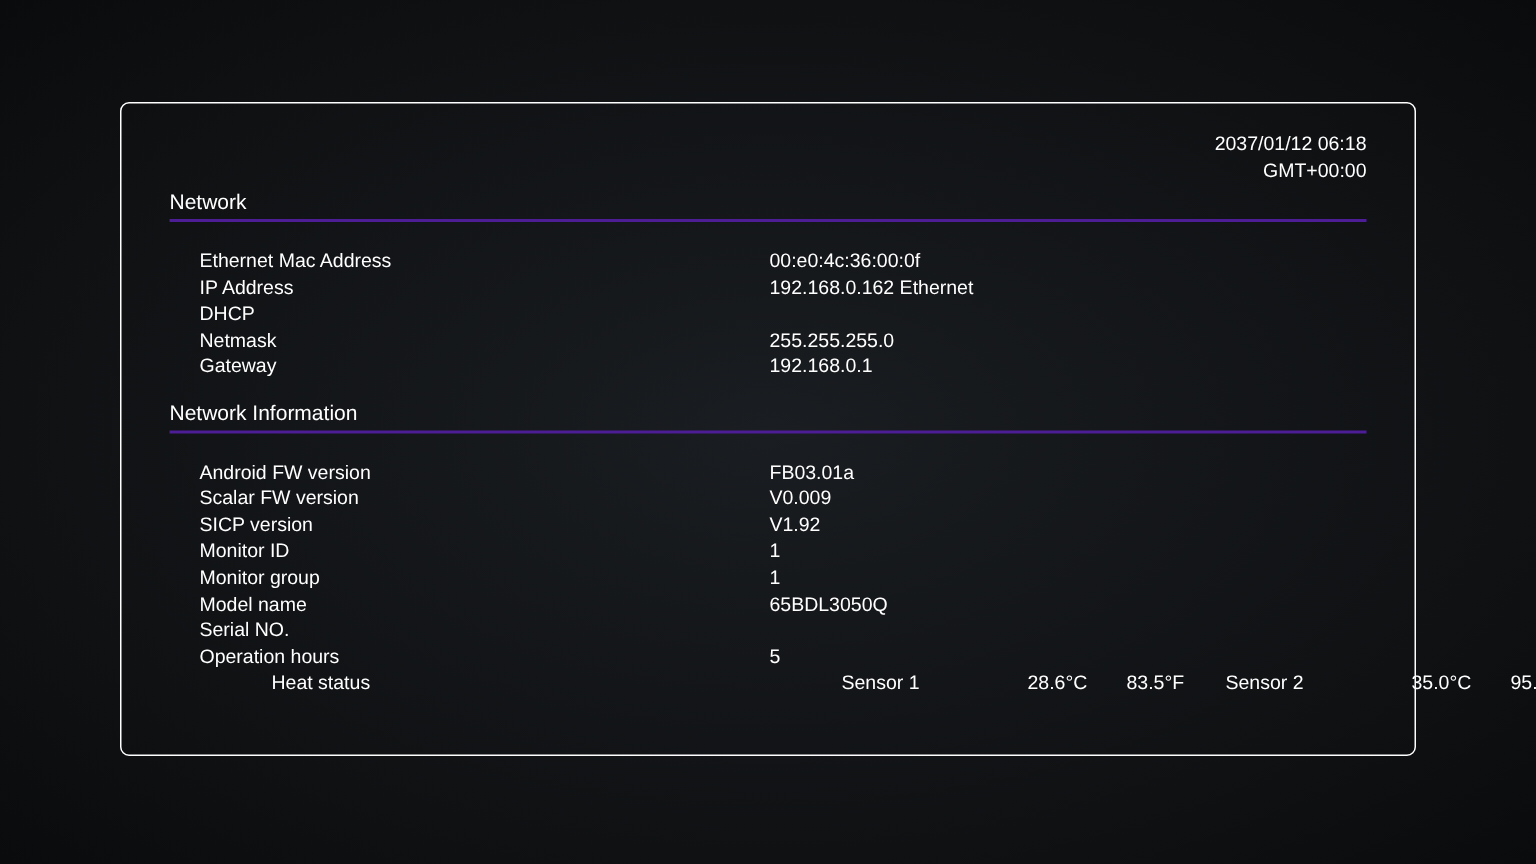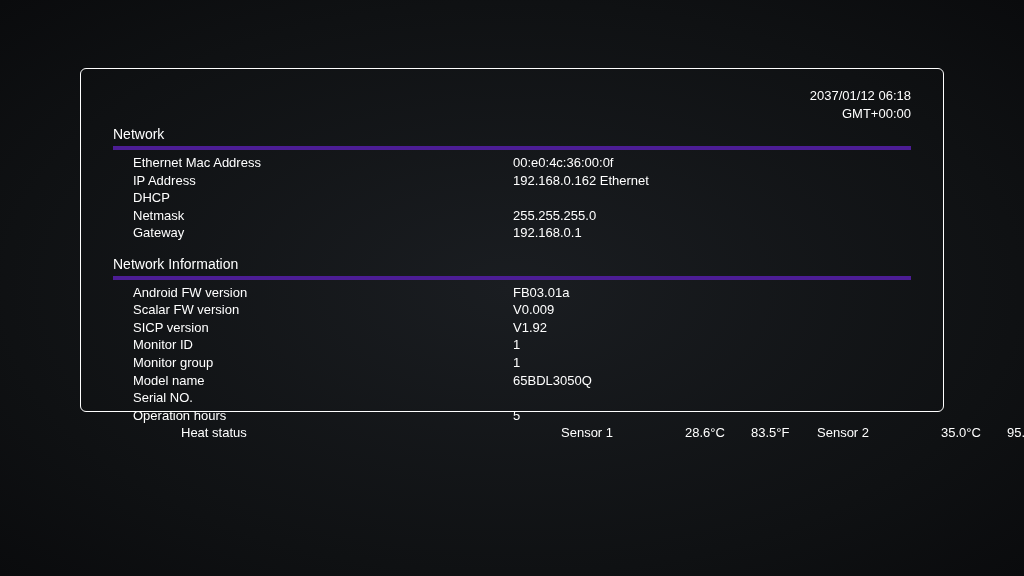--- a/index.html
+++ b/index.html
@@ -16,35 +16,35 @@
     background: radial-gradient(ellipse at center, #1a1d21 0%, #0f1113 70%, #0a0b0d 100%);
     font-family: Arial, Helvetica, sans-serif;
     color: #ffffff;
     font-size: 13px;
   }
   .panel {
     position: absolute;
     left: 80px;
     top: 68px;
     width: 864px;
-    height: 344px;
+    height: 436px;
     border: 1px solid #ffffff;
     border-radius: 6px;
     padding: 18px 32px 18px 32px;
   }
   .timestamp {
     text-align: right;
     line-height: 1.35;
     margin-bottom: 4px;
   }
   .section-title {
     font-size: 14px;
-    border-bottom: 4px solid #4c1d95;
+    border-bottom: 2px solid #4c1d95;
     padding-bottom: 4px;
-    margin-bottom: 4px;
+    margin-bottom: 17px;
   }
   .rows {
     padding-left: 20px;
     margin-bottom: 14px;
   }
   .row {
     display: flex;
     line-height: 1.35;
   }
   .label {

